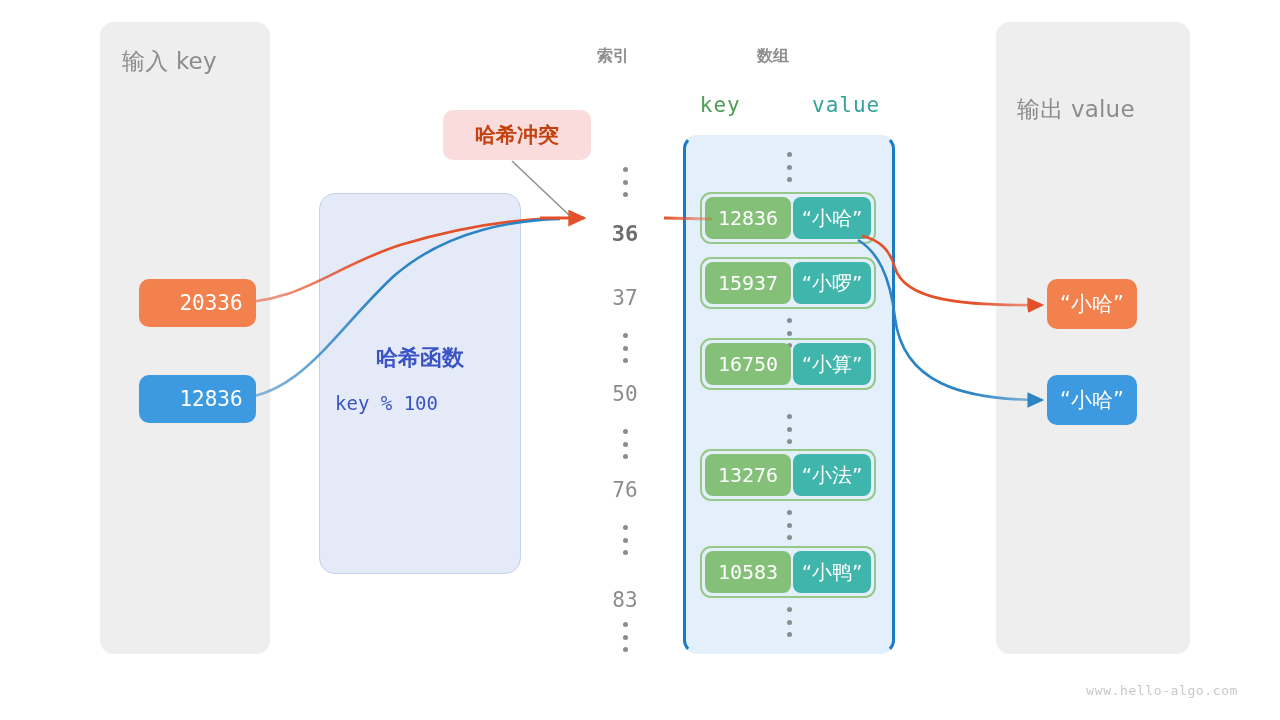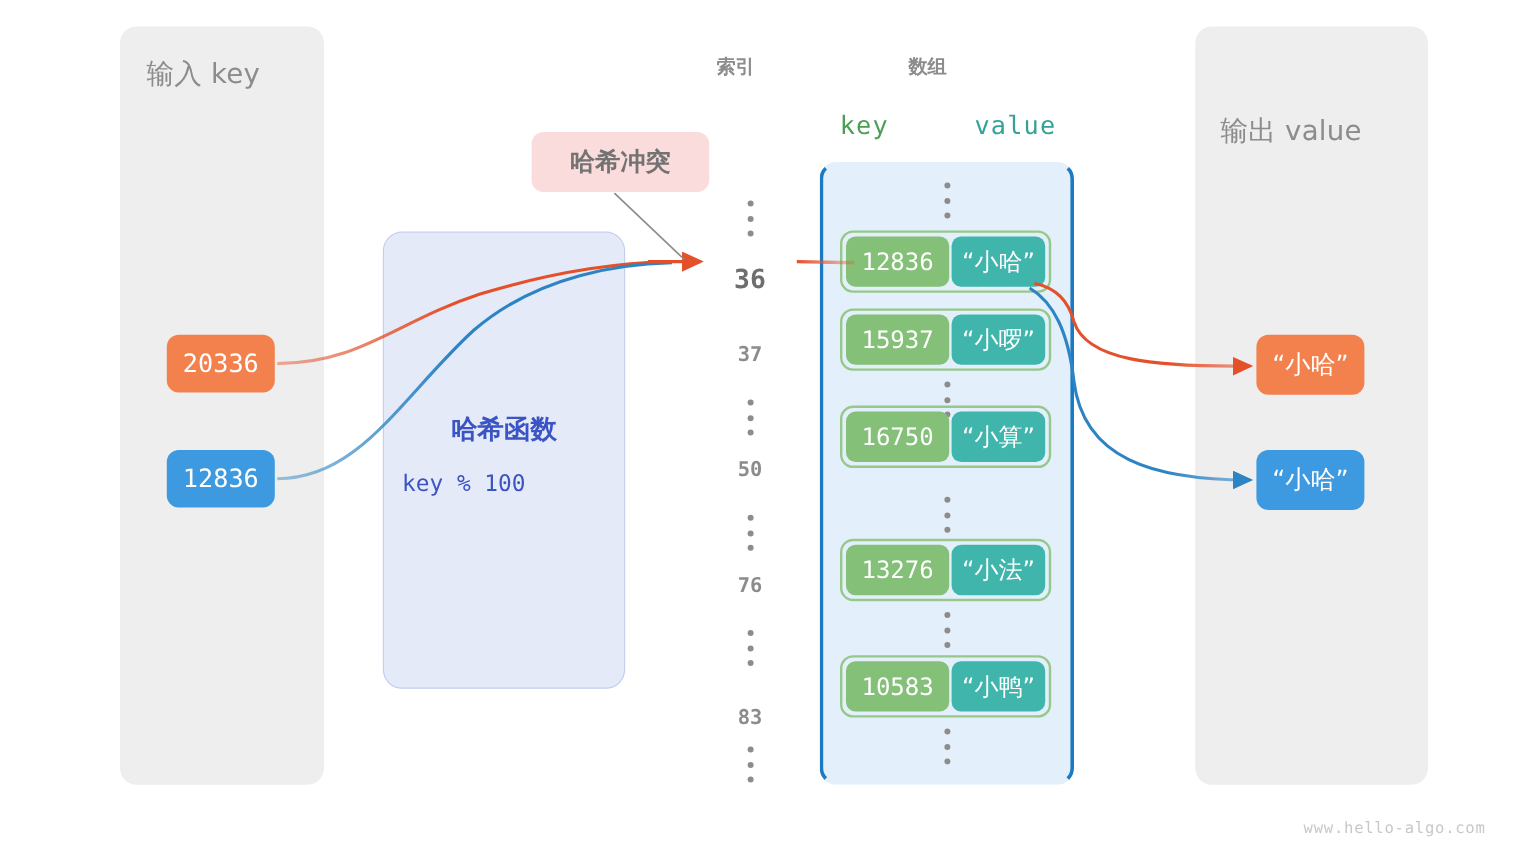--- a/index.html
+++ b/index.html
@@ -109,36 +109,37 @@
     top: 110px;
     width: 148px;
     height: 50px;
     background: #fbdcdc;
     border-radius: 10px;
     display: flex;
     align-items: center;
     justify-content: center;
     font-size: 21px;
     font-weight: bold;
-    color: #737373;
+    color: #c2410c;
   }
 
   
   .chip {
     position: absolute;
     border-radius: 10px;
     display: flex;
     align-items: center;
     justify-content: center;
     color: #ffffff;
     font-size: 21px;
     white-space: nowrap;
   }
   .chip.mono {
     font-family: "DejaVu Sans Mono", "Liberation Mono", monospace;
+    padding-left: 27px;
   }
   .chip.orange { background: #f2814e; }
   .chip.blue   { background: #3d9ae0; }
 
   #input-key-0  { left: 139px; top: 279px; width: 90px; height: 48px; }
   #input-key-1  { left: 139px; top: 375px; width: 90px; height: 48px; }
   #output-val-0 { left: 1047px; top: 279px; width: 90px; height: 50px; }
   #output-val-1 { left: 1047px; top: 375px; width: 90px; height: 50px; }
 
   
@@ -162,23 +163,22 @@
     left: 585px;
     top: 150px;
     width: 80px;
     height: 519px;
   }
   .index-label {
     position: absolute;
     width: 80px;
     text-align: center;
     font-family: "DejaVu Sans Mono", "Liberation Mono", monospace;
-    font-size: 17px;
+    font-size: 21px;
     color: #8c8c8c;
-    font-weight: bold;
   }
   .index-label.active {
     color: #6e6e6e;
     font-weight: bold;
     font-size: 22px;
   }
 
   
   .bucket {
     position: absolute;

